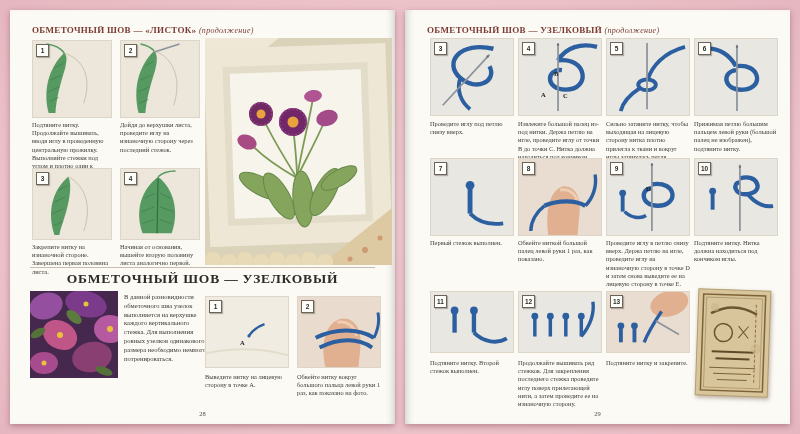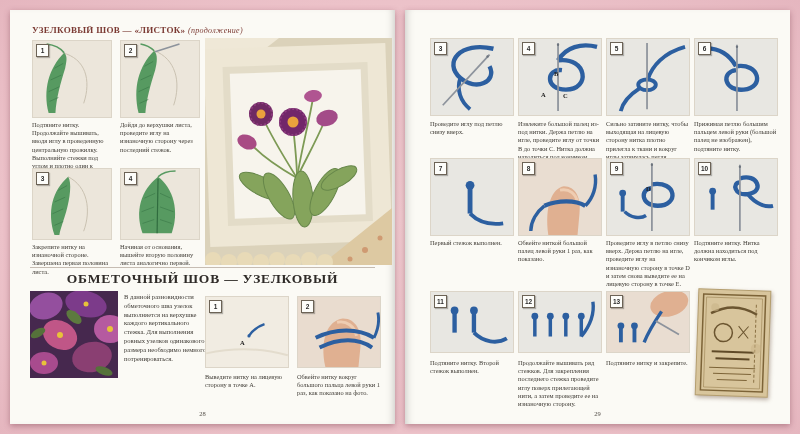--- a/index.html
+++ b/index.html
@@ -54,21 +54,21 @@
   }
   .bookcell{position:absolute;overflow:visible;}
   .bookcell svg{width:100%;height:100%;filter:drop-shadow(1px 2px 2px rgba(90,60,40,.4));}
 </style>
 </head>
 <body>
 
 <div class="page left">
 
   <div class="phead">
-    <span>УЗЕЛКОВЫЙ ШОВ — «ЛИСТОК»</span>
+    <span>ОБМЕТОЧНЫЙ ШОВ — «ЛИСТОК»</span>
     <span class="psuf">(продолжение)</span>
   </div>
 
   <div class="cell" style="left:22px;top:30px;width:80px;height:78px">
     <span class="badge">1</span>
     <svg viewBox="0 0 80 78">
       <rect width="80" height="78" fill="#ece6db"></rect>
       <path d="M30,12 C54,18 60,40 52,64" fill="none" stroke="#c8c0b0" stroke-width="1"></path>
       <path d="M16,74 C10,50 16,28 32,12 C36,16 34,22 33,28 C28,44 24,58 23,74 Z" fill="#579a61"></path>
       <g stroke="#3e7d4b" stroke-width="1" opacity=".75">
@@ -242,20 +242,24 @@
   </div>
 
   <div class="cap" style="left:195px;top:363px;width:84px">Выведите нитку на лицевую сторону в точке А.</div>
   <div class="cap" style="left:287px;top:363px;width:84px">Обвейте нитку вокруг большого пальца левой руки 1 раз, как показано на фото.</div>
 
   <div class="pagenum">28</div>
 </div>
 
 <div class="page right">
 
+  <div class="phead">
+    <span>ОБМЕТОЧНЫЙ ШОВ — УЗЕЛКОВЫЙ</span>
+    <span class="psuf">(продолжение)</span>
+  </div>
 
   <div class="cell" style="left:25px;top:28px;width:84px;height:78px;background:#e8e7e2">
     <span class="badge">3</span>
     <svg viewBox="0 0 84 78">
       <rect width="84" height="78" fill="#e8e7e2"></rect>
       <path d="M64,10 C30,2 12,24 30,40 C46,54 68,44 60,28" stroke="#2c5fa0" stroke-width="4.5" fill="none"></path>
       <path d="M30,40 C26,52 30,64 40,72" stroke="#2c5fa0" stroke-width="4" fill="none"></path>
       <line x1="12" y1="68" x2="60" y2="16" stroke="#8d939c" stroke-width="1.8"></line>
       <circle cx="58" cy="18" r="1.2" fill="#6c737c"></circle>
     </svg>

